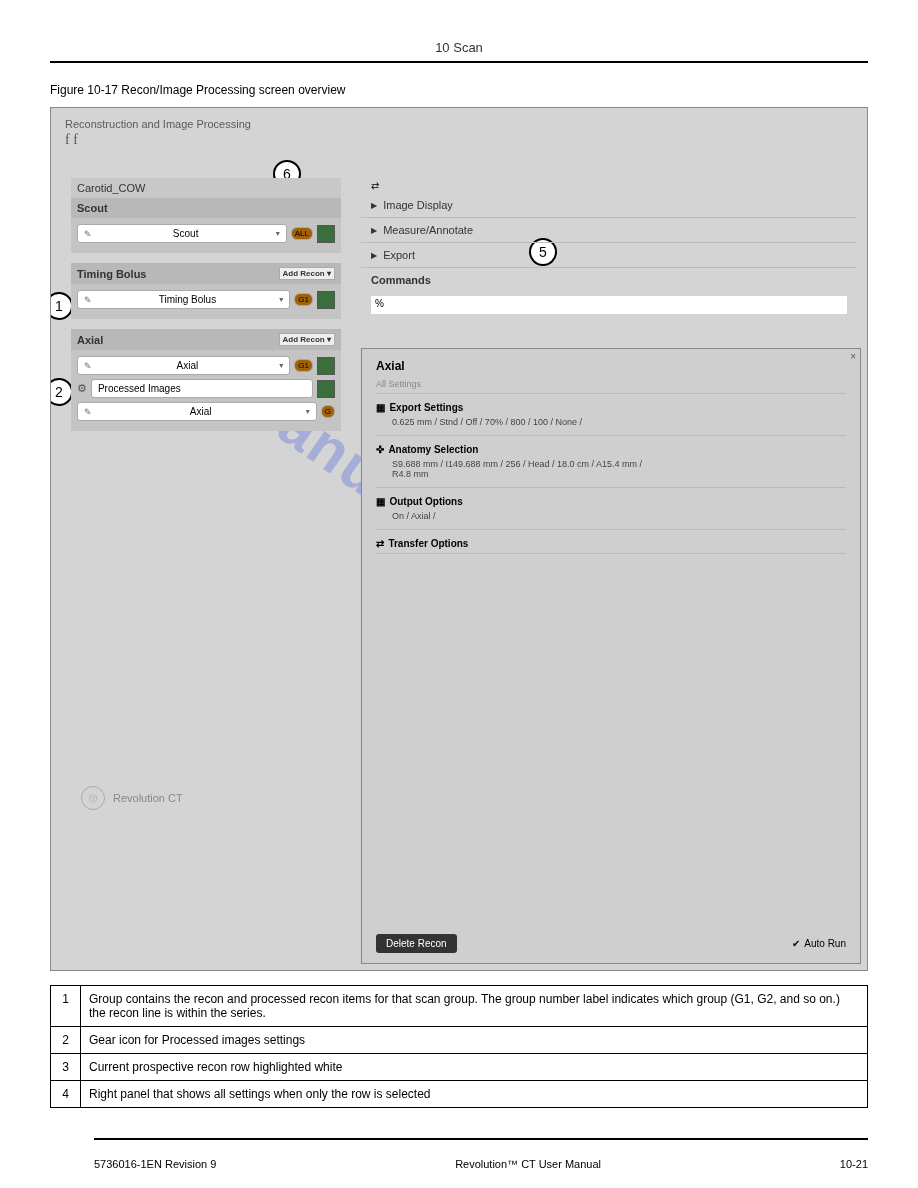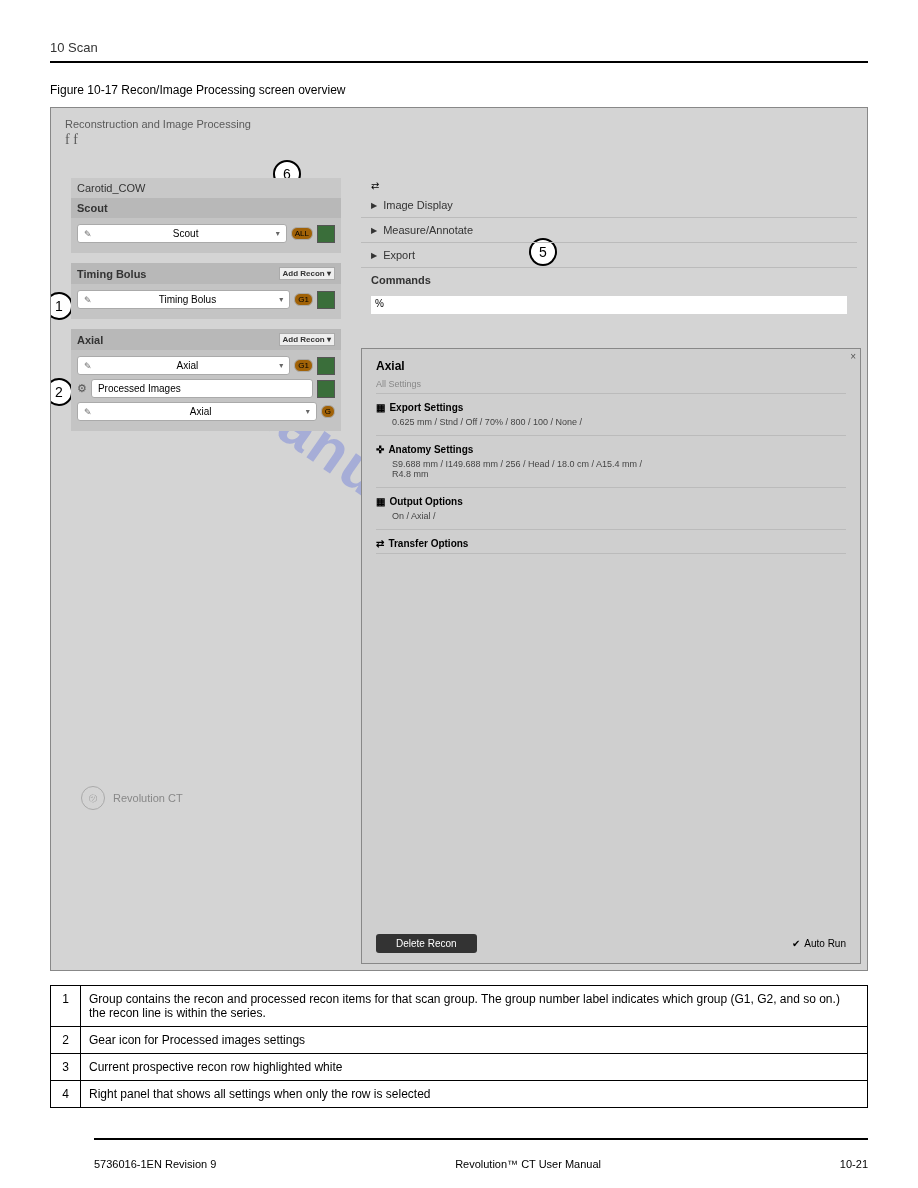--- a/index.html
+++ b/index.html
@@ -1,18 +1,18 @@
 <!DOCTYPE html>
 <html><head>
 <meta charset="utf-8">
 <style>
   * { box-sizing: border-box; margin: 0; padding: 0; }
   body { font-family: Arial, sans-serif; background: #fff; width: 918px; }
   .page { padding: 40px 50px; }
-  .chapter-head { display: flex; justify-content: flex-start; font-size: 13px; color: #333; padding-bottom: 6px; border-bottom: 2px solid #000; margin-bottom: 20px; }
+  .chapter-head { display: flex; justify-content: center; font-size: 13px; color: #333; padding-bottom: 6px; border-bottom: 2px solid #000; margin-bottom: 20px; }
   .fig-label { font-size: 12px; margin-bottom: 10px; }
 
   .app { background: #d4d4d4; border: 1px solid #888; position: relative; height: 864px; overflow: hidden; }
   .app-header { padding: 10px 14px; color: #5a5a5a; font-size: 11px; }
   .app-header .sub { font-family: serif; font-size: 14px; margin-top: 2px; }
 
   .left-col { position: absolute; left: 20px; top: 70px; width: 270px; }
   .section-title-bar { background: #c8c8c8; padding: 4px 6px; font-size: 11px; color: #333; font-weight: normal; }
   .section-head { background: #b8b8b8; padding: 4px 6px; font-size: 11px; color: #333; font-weight: bold; display:flex; justify-content:space-between; align-items:center;}
   .section-body { background: #c4c4c4; padding: 6px; margin-bottom: 10px; }
@@ -32,21 +32,21 @@
   .cmd-input { background:#fff; margin:4px 10px 0 10px; height:18px; font-size:10px; padding:2px 4px;}
 
   .panel { position: absolute; left: 310px; top: 240px; right: 6px; bottom: 6px; background: #cfcfcf; border: 1px solid #888; padding: 10px 14px; }
   .panel-close { position:absolute; right:4px; top:2px; font-size:10px; color:#555;}
   .panel h3 { font-size: 12px; margin-bottom: 6px; }
   .panel .subtle { font-size: 9px; color: #888; }
   .panel .grp-title { font-size: 10px; font-weight: bold; margin-top: 8px; display:flex; gap:4px; align-items:center;}
   .panel .grp-vals { font-size: 9px; color: #444; padding: 4px 0 4px 16px; }
   .panel .sep { border-top:1px solid #bbb; margin-top:4px; }
   .panel-footer { position:absolute; bottom:10px; left:14px; right:14px; display:flex; justify-content:space-between; align-items:center;}
-  .del-btn { background:#333; color:#fff; font-size:10px; padding:4px 20px; border-radius:3px; }
+  .del-btn { background:#333; color:#fff; font-size:10px; padding:4px 10px; border-radius:3px; }
   .autorun { font-size:10px; display:flex; align-items:center; gap:4px;}
 
   .brand { position:absolute; left:30px; bottom:160px; display:flex; align-items:center; gap:8px; color:#888; font-size:11px;}
   .ge-circ { width:24px; height:24px; border-radius:50%; border:1px solid #aaa; display:flex; align-items:center; justify-content:center; font-size:9px;}
 
   .callout { position:absolute; width:28px; height:28px; border:2px solid #000; border-radius:50%; background:#fff; display:flex; align-items:center; justify-content:center; font-size:14px; font-weight:normal;}
   .arrow { position:absolute; font-size:14px; }
 
   .watermark { position:absolute; left:50%; top:50%; transform:translate(-50%,-50%) rotate(35deg); font-size:60px; color:rgba(80,100,220,0.35); font-weight:bold; pointer-events:none; white-space:nowrap; letter-spacing:2px;}
 
@@ -167,21 +167,21 @@
     </div>
 
     <div class="panel">
       <div class="panel-close">×</div>
       <h3>Axial</h3>
       <div class="subtle">All Settings</div>
       <div class="sep"></div>
       <div class="grp-title">▦ <span>Export Settings</span></div>
       <div class="grp-vals">0.625 mm  /  Stnd  /  Off  /  70%  /  800  /  100  /  None  /</div>
       <div class="sep"></div>
-      <div class="grp-title">✜ <span>Anatomy Settings</span></div>
+      <div class="grp-title">✜ <span>Anatomy Selection</span></div>
       <div class="grp-vals"><span>S9.688 mm  /  I149.688 mm  /  256  /  Head  /  18.0 cm  /  A15.4 mm  /</span><br><span>R4.8 mm</span></div>
       <div class="sep"></div>
       <div class="grp-title">▦ <span>Output Options</span></div>
       <div class="grp-vals">On  /  Axial  /</div>
       <div class="sep"></div>
       <div class="grp-title">⇄ <span>Transfer Options</span></div>
       <div class="sep"></div>
 
       <div class="panel-footer">
         <div class="del-btn">Delete Recon</div>

